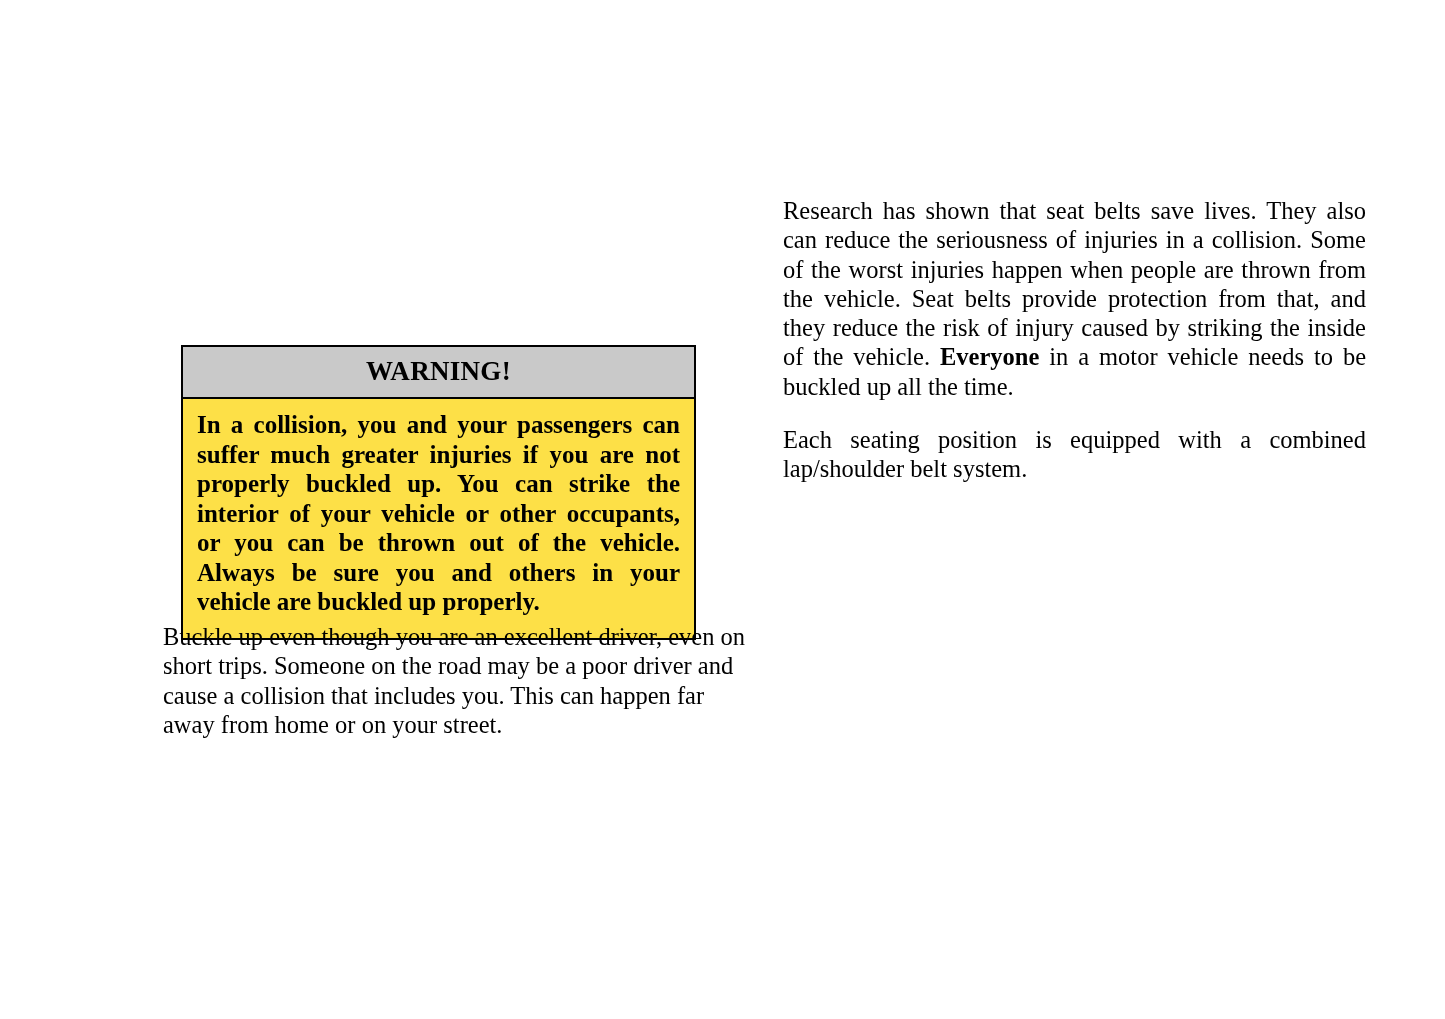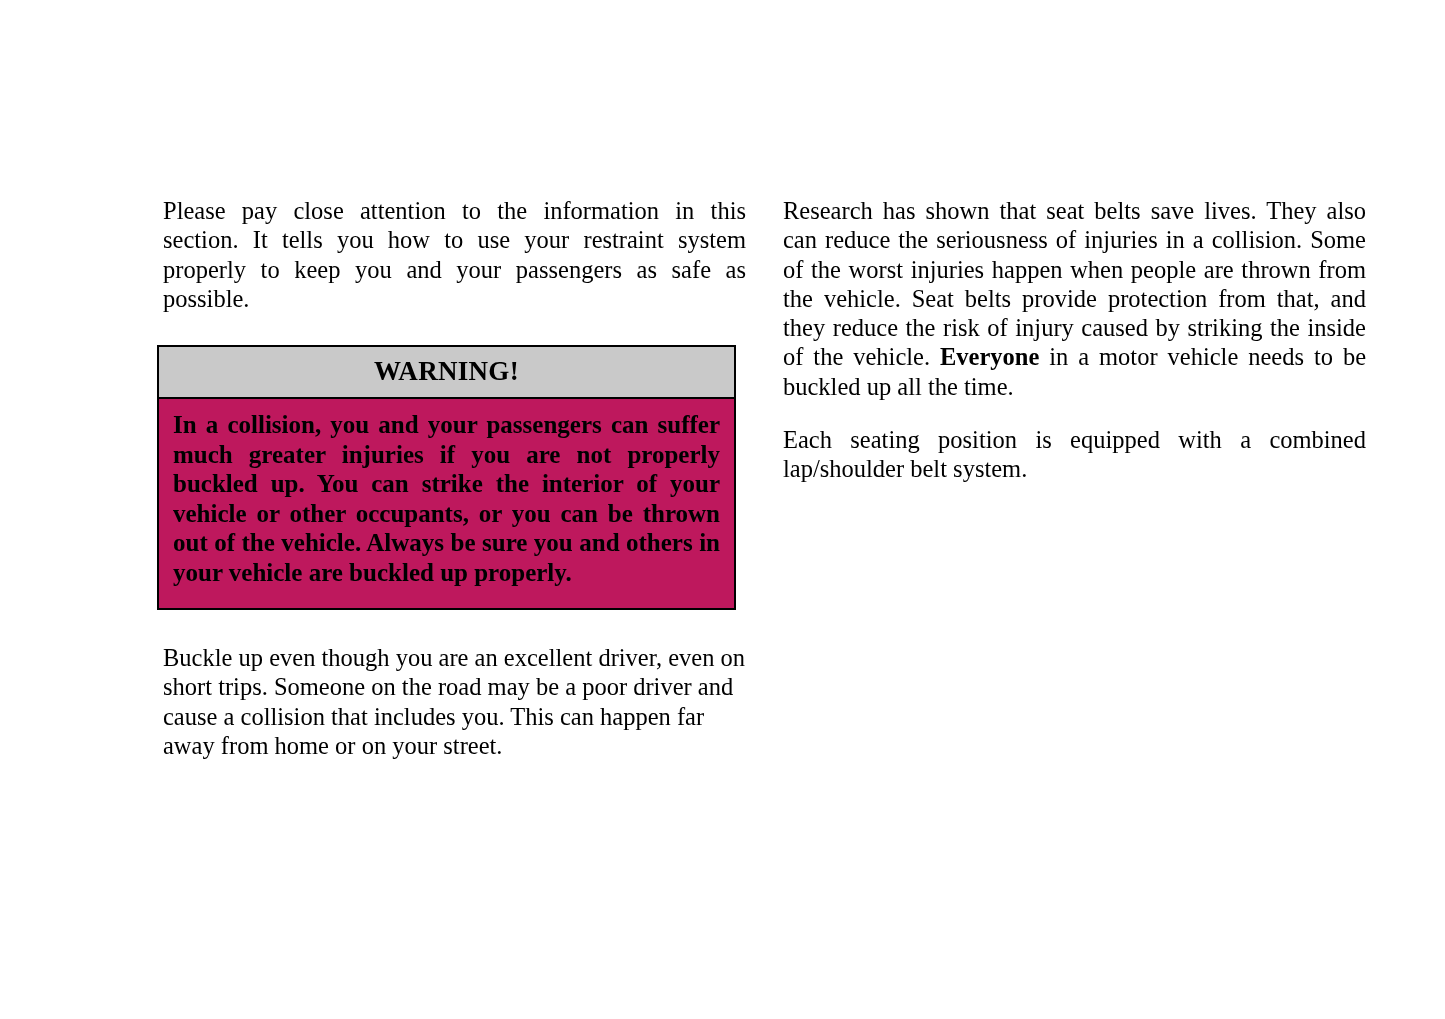--- a/index.html
+++ b/index.html
@@ -78,26 +78,26 @@
     -webkit-hyphens: none;
     hyphens: none;
   }
   p.body.ragged {
     text-align: left;
   }
 
   
   .warning-box {
     position: absolute;
-    left: 157px;
+    left: 181px;
     top: 345px;
-    width: 579px;
+    width: 515px;
     border: 2.5px solid #000000;
     box-sizing: border-box;
-    background: #be185d;
+    background: #fde047;
   }
   .warning-title {
     background: #c9c9c9;
     border-bottom: 2.5px solid #000000;
     text-align: center;
     font-family: "Liberation Serif", serif;
     font-weight: bold;
     font-size: 27px;
     line-height: 30px;
     padding: 9px 0 11px 0;
@@ -114,21 +114,20 @@
     -webkit-hyphens: none;
     hyphens: none;
   }
 
   
   .after-warning {
     position: absolute;
     left: 163px;
     top: 622px;
     width: 583px;
-    margin-top: 21px;
   }
 
   
   h2.subhead {
     margin: 0;
     font-family: "Liberation Sans", sans-serif;
     font-weight: bold;
     font-size: 22.5px;
     line-height: 26px;
     letter-spacing: 0.1px;
@@ -141,23 +140,20 @@
   }
 
   b.inline-bold { font-weight: bold; }
 </style>
 </head>
 <body>
 
 <div class="page">
 
 
-  <div class="col col-left">
-    <p class="body">Please pay close attention to the information in this section. It tells you how to use your restraint system properly to keep you and your passengers as safe as possible.</p>
-  </div>
 
   <div class="warning-box">
     <div class="warning-title">WARNING!</div>
     <div class="warning-body">In a collision, you and your passengers can suffer much greater injuries if you are not properly buckled up. You can strike the interior of your vehicle or other occupants, or you can be thrown out of the vehicle. Always be sure you and others in your vehicle are buckled up properly.</div>
   </div>
 
   <div class="after-warning">
     <p class="body ragged">Buckle up even though you are an excellent driver, even on short trips. Someone on the road may be a poor driver and cause a collision that includes you. This can happen far away from home or on your street.</p>
   </div>
 

